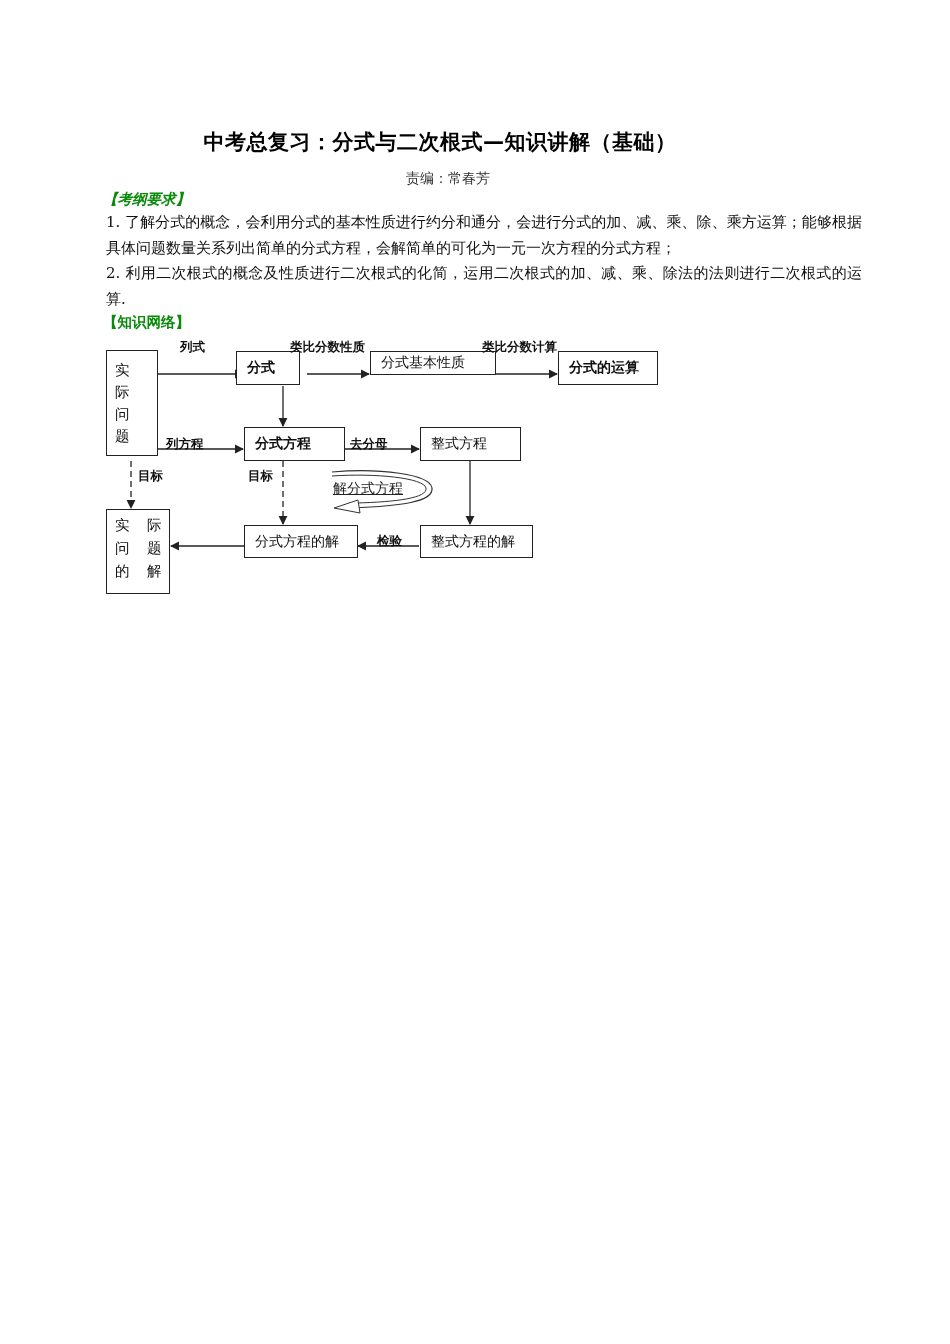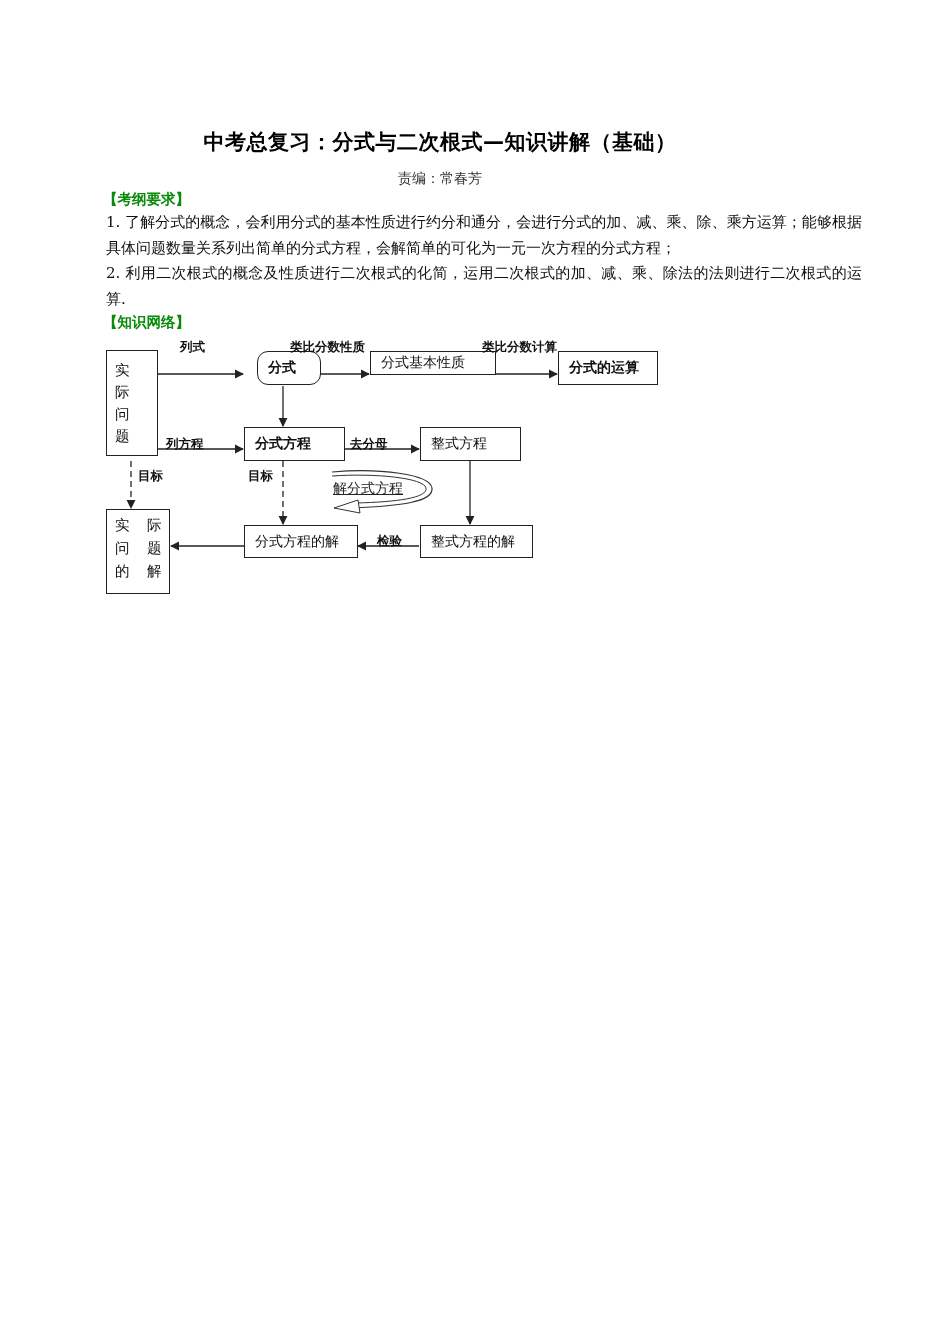--- a/index.html
+++ b/index.html
@@ -23,21 +23,21 @@
       text-align: center;
       font-family: "DejaVu Sans", "Liberation Sans", sans-serif;
       font-weight: bold;
       font-size: 21px;
       letter-spacing: 0.5px;
       margin: 0;
       color: #000;
     }
     .editor {
       position: absolute;
-      left: 0;
+      left: 8px;
       width: 880px;
       top: 170px;
       text-align: center;
       font-size: 14px;
       color: #333;
     }
     .section-heading {
       position: absolute;
       left: 103px;
       font-family: "DejaVu Sans", "Liberation Sans", sans-serif;
@@ -118,21 +118,21 @@
       color: #222;
       white-space: nowrap;
     }
   </style>
 </head>
 <body>
 
 <h1 class="title">中考总复习：分式与二次根式—知识讲解（基础）</h1>
 <div class="editor">责编：常春芳</div>
 
-<h2 class="section-heading" style="top:190px;">【考纲要求】</h2>
+<h2 class="section-heading" style="top:190px;font-style:italic;">【考纲要求】</h2>
 <p class="para" style="top:209px;">1. 了解分式的概念，会利用分式的基本性质进行约分和通分，会进行分式的加、减、乘、除、乘方运算；能够根据具体问题数量关系列出简单的分式方程，会解简单的可化为一元一次方程的分式方程；</p>
 <p class="para" style="top:260px;">2. 利用二次根式的概念及性质进行二次根式的化简，运用二次根式的加、减、乘、除法的法则进行二次根式的运算.</p>
 
 <h2 class="section-heading" style="top:313px;">【知识网络】</h2>
 
 <div>
   <svg class="diagram" width="950" height="620" viewBox="0 0 950 620">
     <defs>
       <marker id="arr" viewBox="0 0 10 10" refX="9" refY="5" markerWidth="7" markerHeight="7" orient="auto-start-reverse">
         <path d="M0,0 L10,5 L0,10 z" fill="#222"></path>
@@ -163,21 +163,21 @@
 
     <path d="M332,472 C380,468 430,474 432,488 C434,502 400,506 352,508" fill="none" stroke="#333" stroke-width="1.2"></path>
     <path d="M332,476 C376,473 424,478 426,488 C428,498 396,502 356,503" fill="none" stroke="#333" stroke-width="1"></path>
     <path d="M358,500 L334,508 L360,513 z" fill="#fff" stroke="#333" stroke-width="1"></path>
   </svg>
 
   <div class="box" style="left:106px; top:350px; width:52px; height:106px;">
     <span class="vert-lbl">实际问题</span>
   </div>
 
-  <div class="box bold" style="left:257px; top:351px; width:64px; height:34px;border-radius:11px;">
+  <div class="box bold" style="left:236px; top:351px; width:64px; height:34px;">
     <span class="lbl">分式</span>
   </div>
 
   <div class="box" style="left:370px; top:351px; width:126px; height:24px;">
     <span class="lbl">分式基本性质</span>
   </div>
 
   <div class="box bold" style="left:558px; top:351px; width:100px; height:34px;">
     <span class="lbl">分式的运算</span>
   </div>

